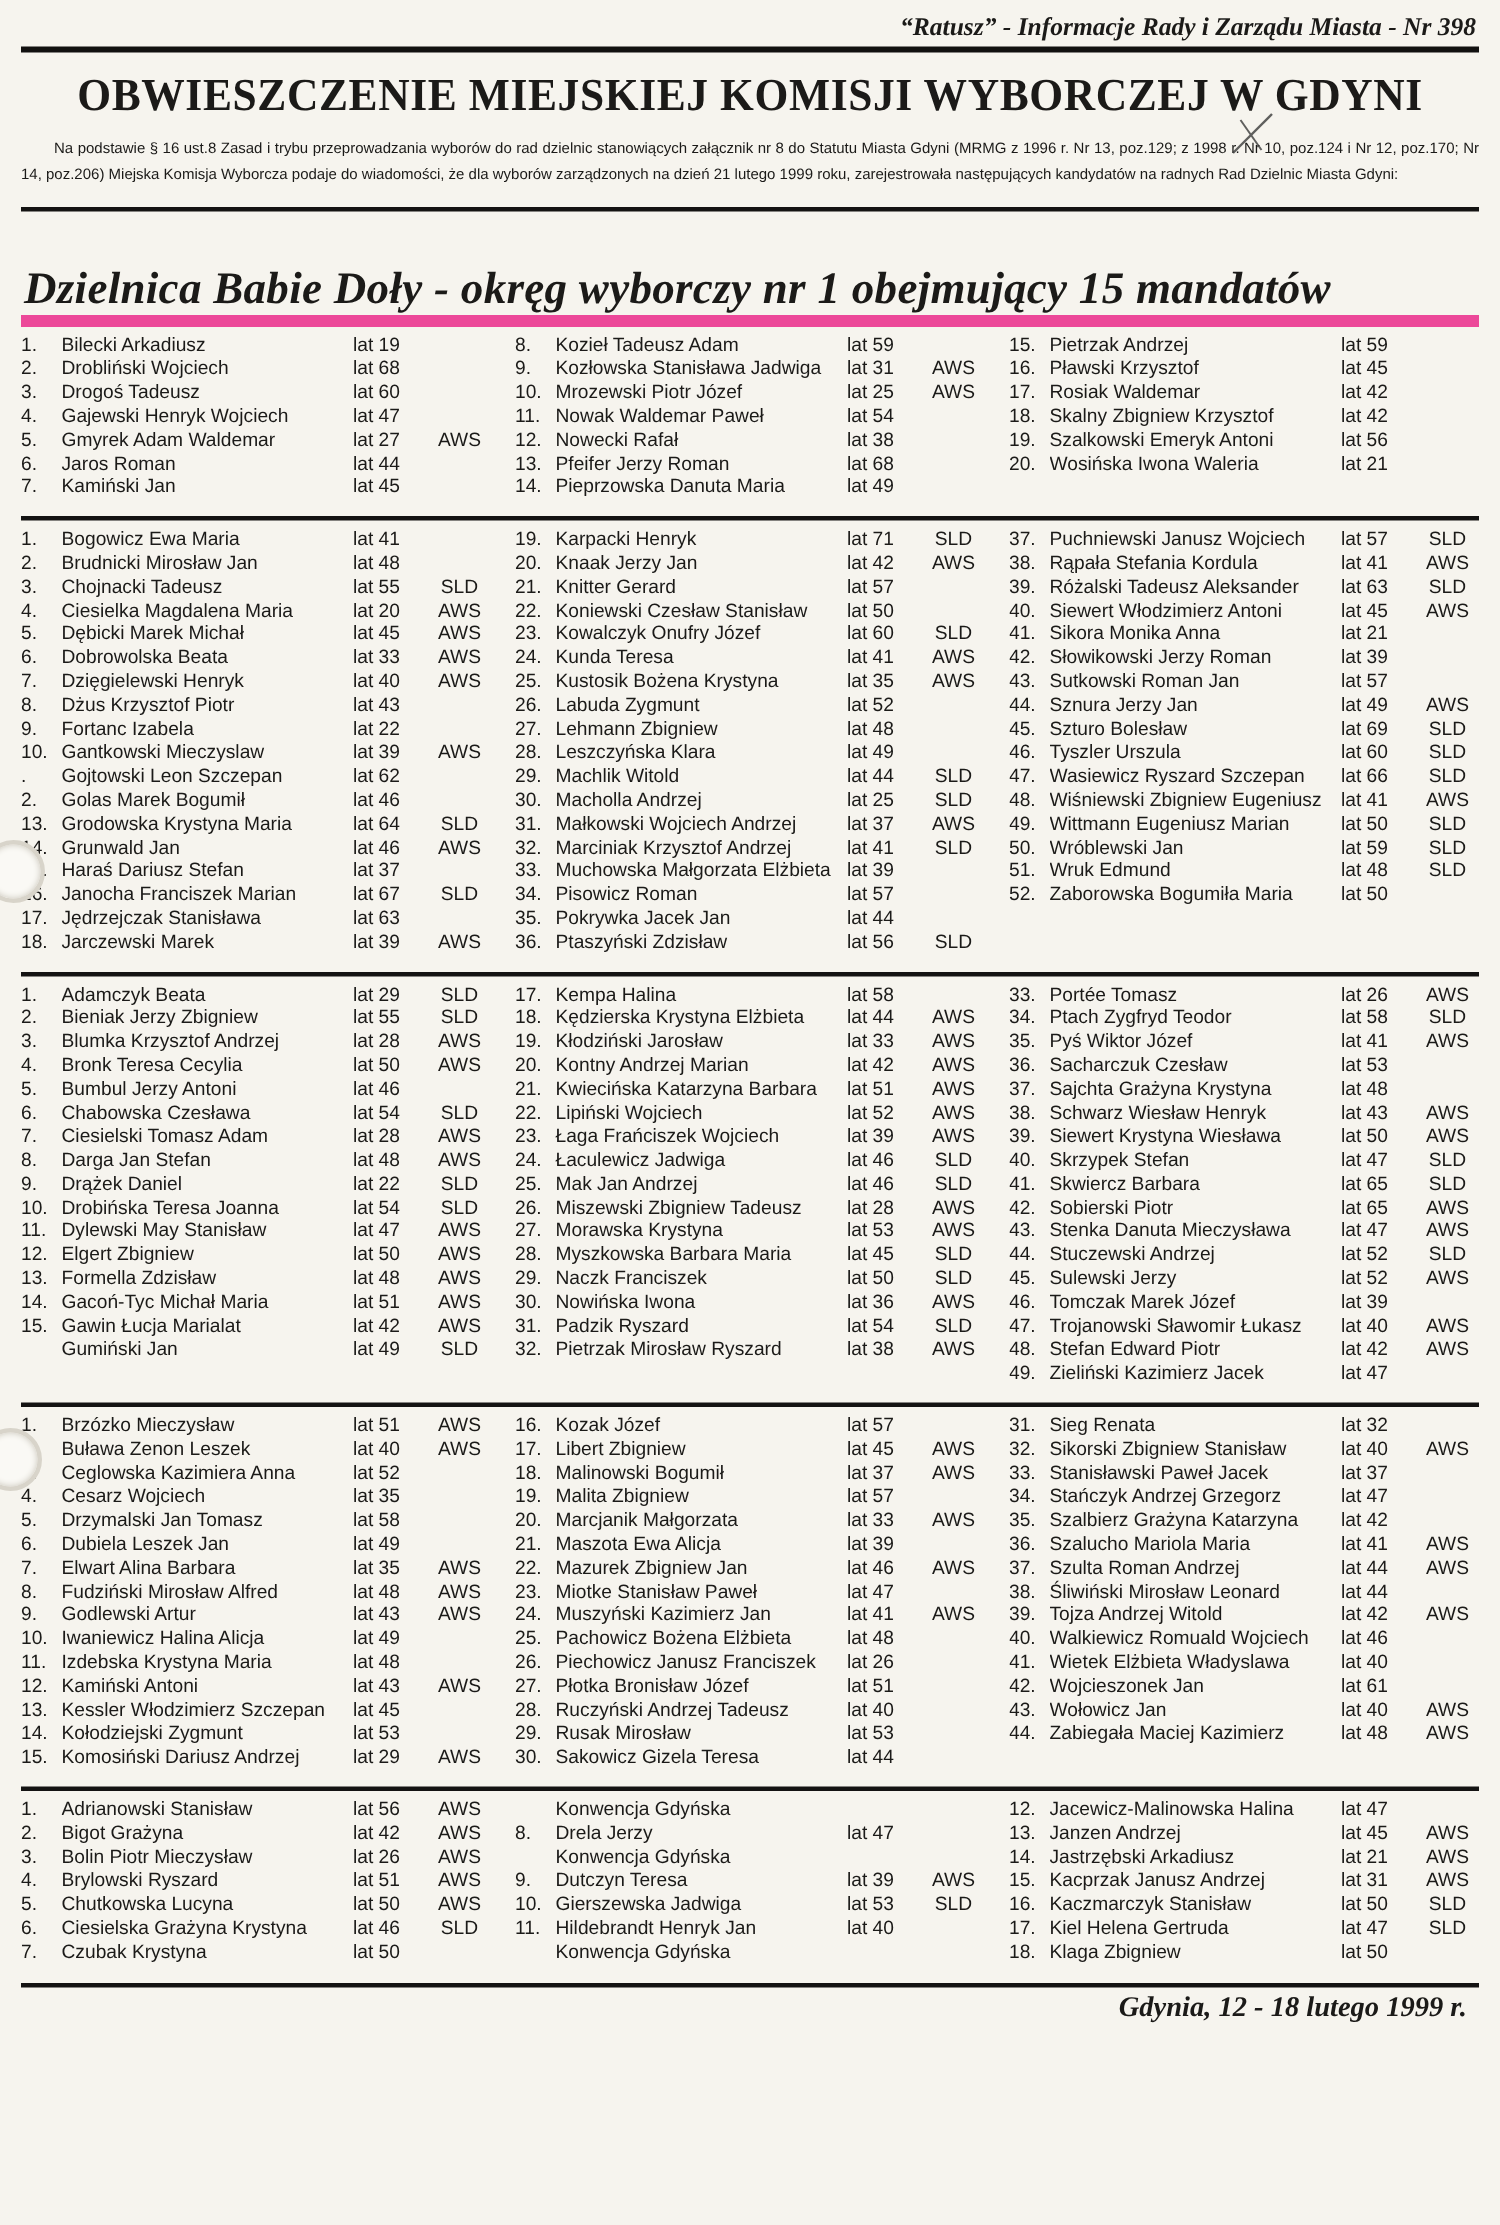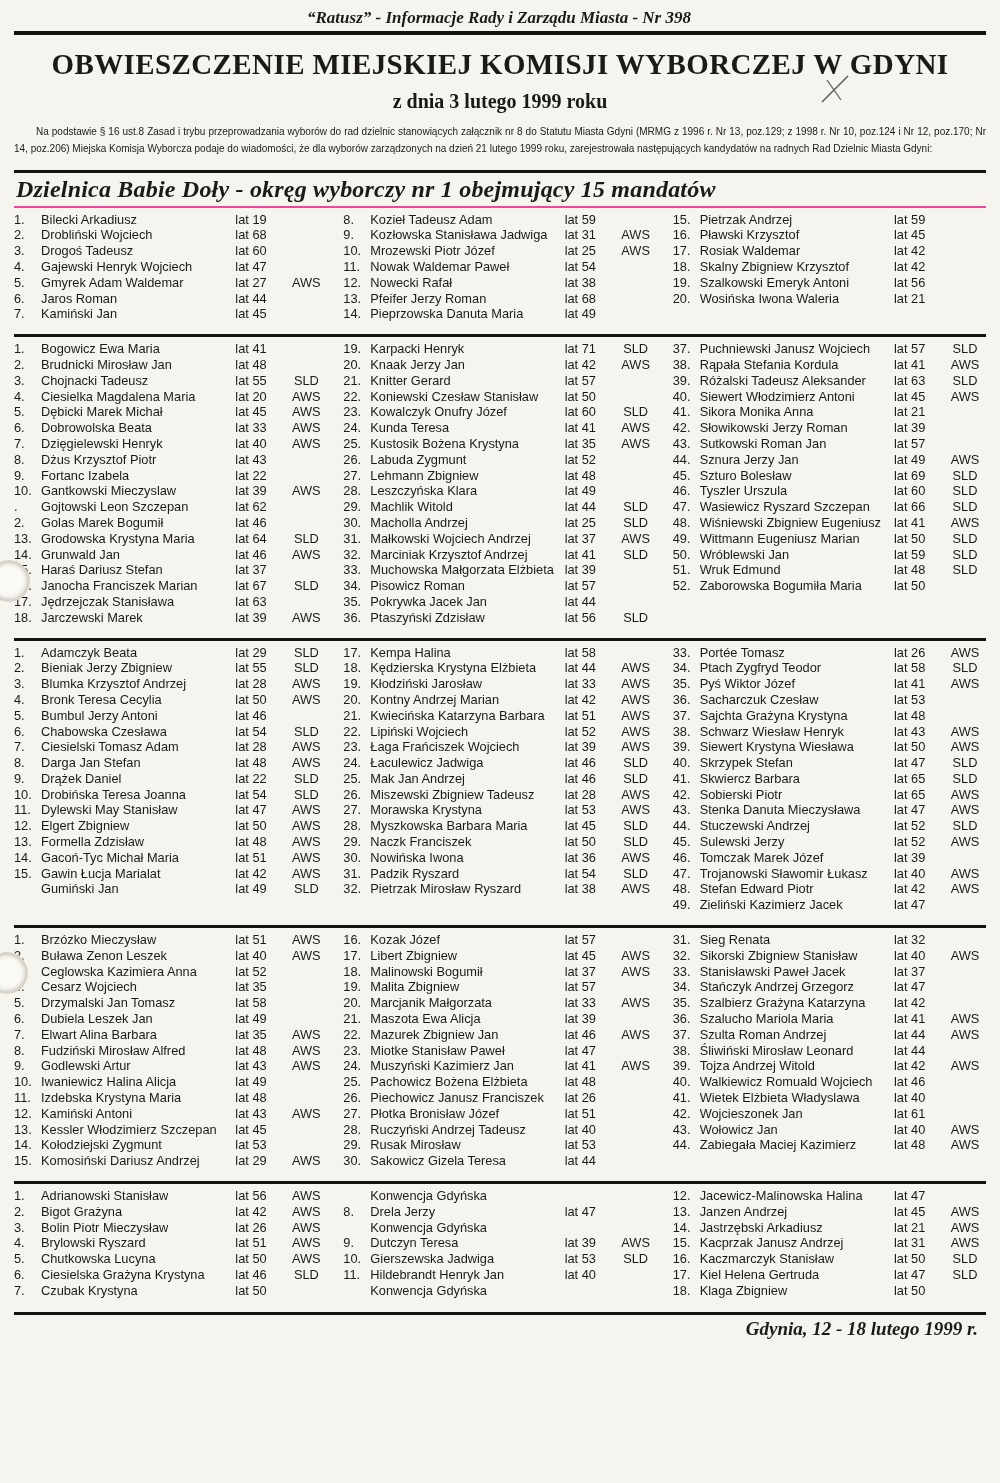--- a/index.html
+++ b/index.html
@@ -6,21 +6,21 @@
   body{
     width:1000px;height:1483px;overflow:hidden;
     background:#f6f4ee;
     color:#1b1a18;
     font-family:"Liberation Sans",sans-serif;
     position:relative;
   }
   .page{padding:8px 14px 0 14px;position:relative;}
   
   .masthead{
-    text-align:center;
+    text-align:right;
     font-family:"Liberation Serif",serif;
     font-style:italic;font-weight:bold;
     font-size:17px;line-height:20px;
     padding-right:2px;
   }
   .masthead-rule{border-bottom:4px solid #121110;margin-top:3px;}
   
   .title{
     text-align:center;
     font-family:"Liberation Serif",serif;
@@ -39,24 +39,25 @@
     font-size:10px;line-height:16.8px;
     text-align:justify;text-indent:22px;
   }
   
   #sections{margin-top:12px;}
   .section{border-top:3px solid #141312;margin-top:7px;}
   .section:first-child{margin-top:0;}
   .section-heading{
     font-family:"Liberation Serif",serif;
     font-weight:bold;font-style:italic;
-    font-size:24px;line-height:28px;
+    font-size:30px;line-height:28px;
     padding:2px 0 3px 2px;
-    border-bottom:2px solid #ec4899;
+    border-bottom:8px solid #ec4899;
     letter-spacing:.2px;
+    margin-top:36px;
   }
   .list{
     display:grid;
     grid-template-columns:1fr 1fr 1fr;
     column-gap:16px;
     padding:4px 0 5px 0;
   }
   .row{
     display:grid;
     grid-template-columns:27px 1fr 50px 42px;
@@ -89,21 +90,20 @@
 </style>
 </head>
 <body>
 
 <div class="page">
 
   <div class="masthead">“Ratusz” - Informacje Rady i Zarządu Miasta - Nr 398</div>
   <div class="masthead-rule"></div>
 
   <div class="title">OBWIESZCZENIE MIEJSKIEJ KOMISJI WYBORCZEJ W GDYNI</div>
-  <div class="subtitle">z dnia 3 lutego 1999 roku</div>
 
   <div class="intro">Na podstawie § 16 ust.8 Zasad i trybu przeprowadzania wyborów do rad dzielnic stanowiących załącznik nr 8 do Statutu Miasta Gdyni (MRMG z 1996 r. Nr 13, poz.129; z 1998 r. Nr 10, poz.124 i Nr 12, poz.170; Nr 14, poz.206) Miejska Komisja Wyborcza podaje do wiadomości, że dla wyborów zarządzonych na dzień 21 lutego 1999 roku, zarejestrowała następujących kandydatów na radnych Rad Dzielnic Miasta Gdyni:</div>
 
   <div id="sections">
       <div class="section">
         <div class="section-heading">Dzielnica Babie Doły - okręg wyborczy nr 1 obejmujący 15 mandatów</div>
         <div class="list">
           <div class="col">
             <div class="row">
               <span class="num">1.</span>

